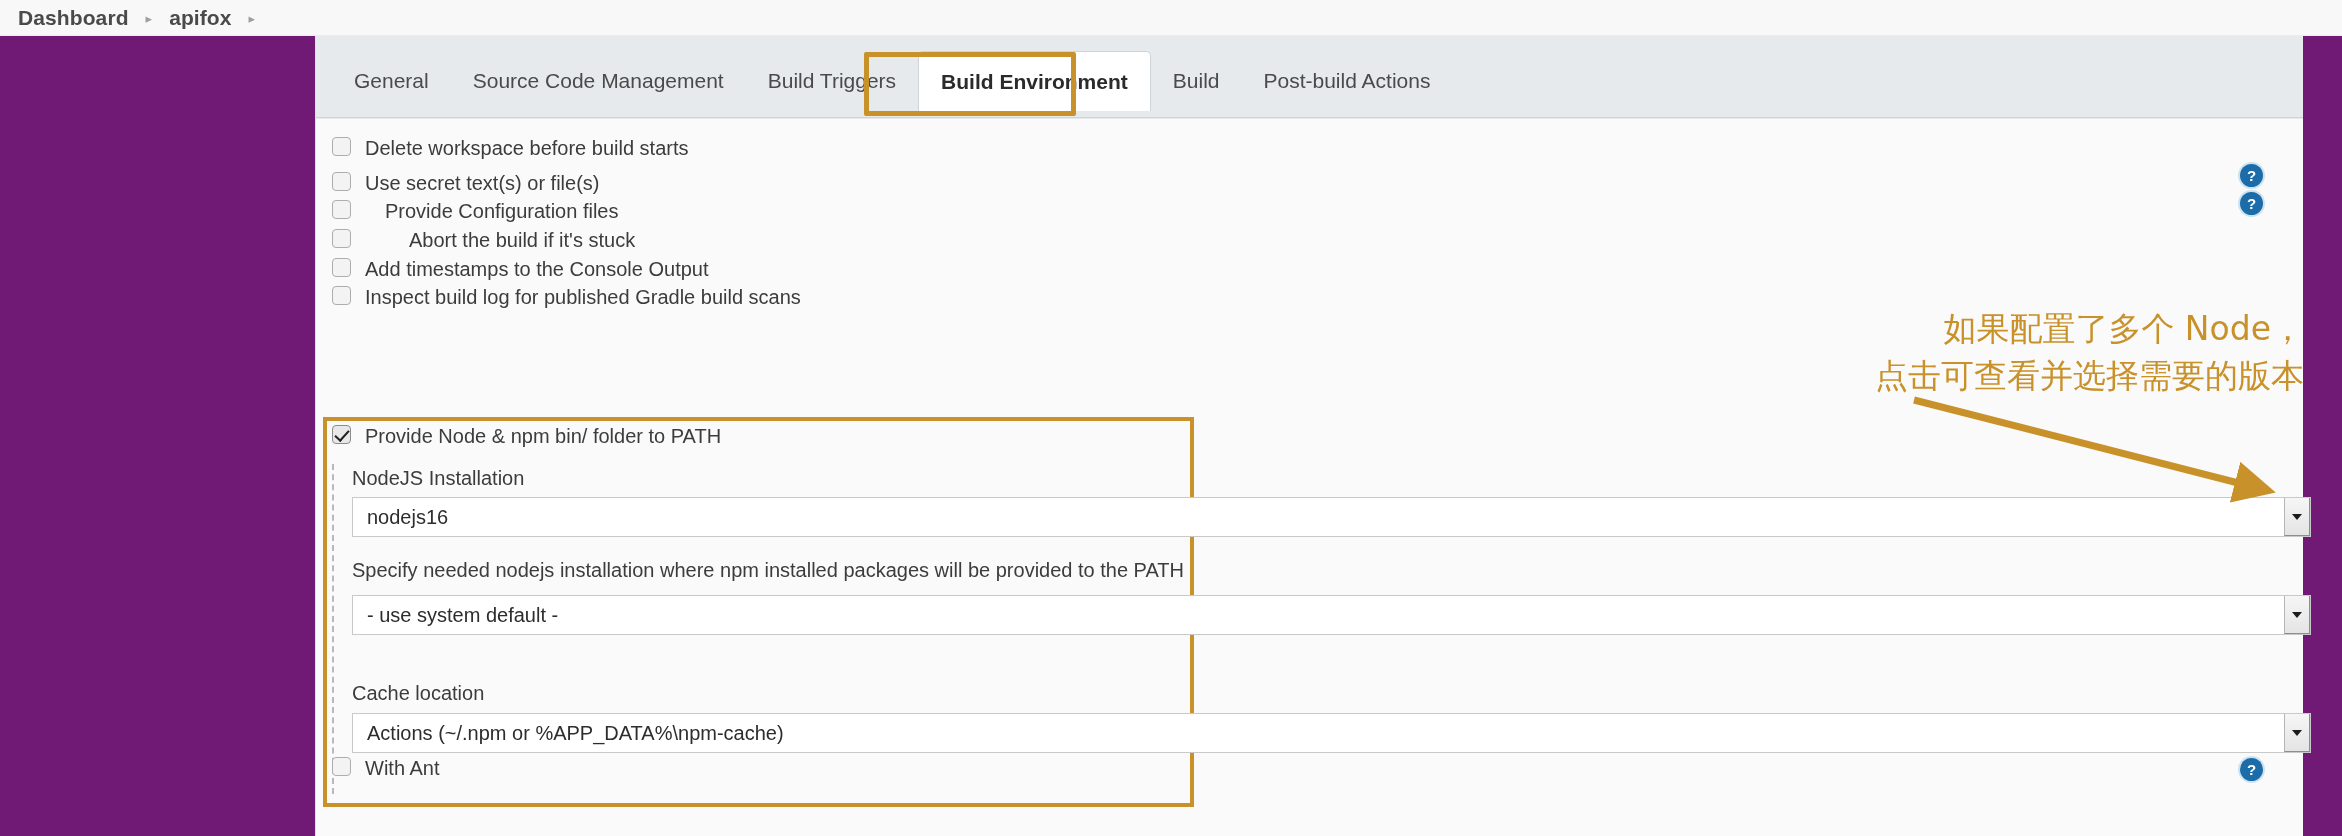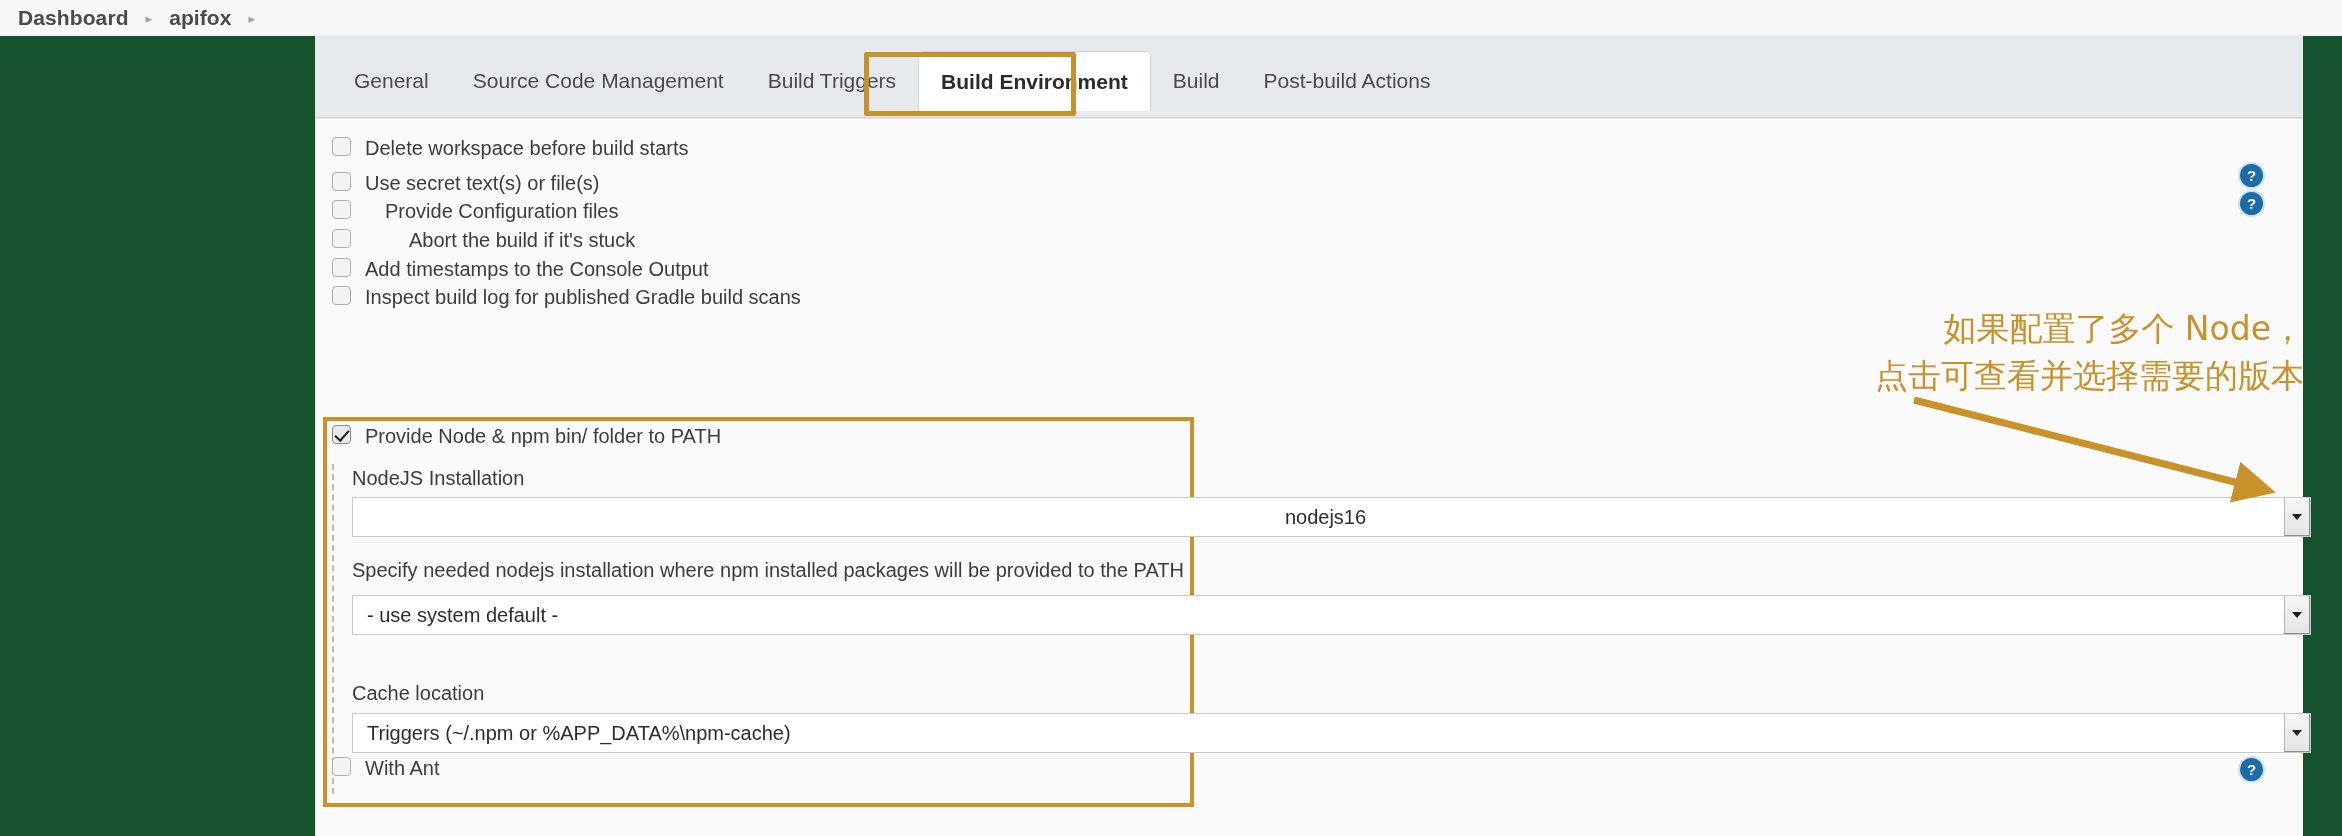--- a/index.html
+++ b/index.html
@@ -8,21 +8,21 @@
     width: 2342px; height: 836px;
     background: #ffffff;
     font-family: "Liberation Sans", sans-serif;
     overflow: hidden;
   }
 
   #page {
     position: relative;
     width: 2342px;
     height: 836px;
-    background: #14532d;
+    background: #701a75;
   }
 
   
   .breadcrumb-bar {
     position: absolute;
     left: 0; top: 0;
     width: 2342px; height: 36px;
     background: #f8f8f8;
     display: flex;
     align-items: center;
@@ -314,38 +314,38 @@
       <div class="node-box"></div>
       <div class="dashed-rail"></div>
 
       <div class="cb-row" style="top:306px;">
         <span class="cbox checked"></span>
         <span class="cb-label">Provide Node &amp; npm bin/ folder to PATH</span>
       </div>
 
       <div class="field-label" style="left:36px; top:348px;">NodeJS Installation</div>
 
-      <div class="select-wrap" style="left:36px; top:378px; width:1959px;text-align:center;">
+      <div class="select-wrap" style="left:36px; top:378px; width:1959px;">
         <span class="select-value">nodejs16</span>
         <span class="select-btn"></span>
       </div>
 
       <div class="field-help" style="left:36px; top:440px;">Specify needed nodejs installation where npm installed packages will be provided to the PATH</div>
 
       <div class="field-label" style="left:36px; top:493px;">npmrc file</div>
 
       <div class="select-wrap" style="left:36px; top:476px; width:1959px;gap:48px;">
         <span class="select-value">- use system default -</span>
         <span class="select-btn"></span>
       </div>
 
       <div class="field-label" style="left:36px; top:563px;">Cache location</div>
 
       <div class="select-wrap" style="left:36px; top:594px; width:1959px;">
-        <span class="select-value">Triggers (~/.npm or %APP_DATA%\npm-cache)</span>
+        <span class="select-value">Actions (~/.npm or %APP_DATA%\npm-cache)</span>
         <span class="select-btn"></span>
       </div>
 
       <div class="cb-row" style="top:637px; top:638px;">
         <span class="cbox"></span>
         <span class="cb-label">With Ant</span>
       </div>
       <div class="help-icon" style="left:1924px; top:639px;">?</div>
 
     </div>

